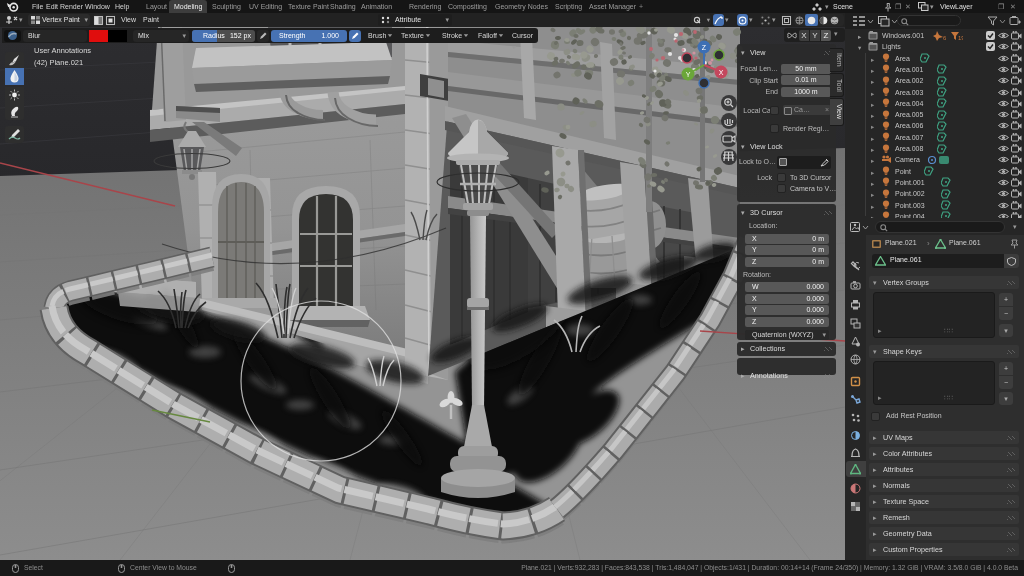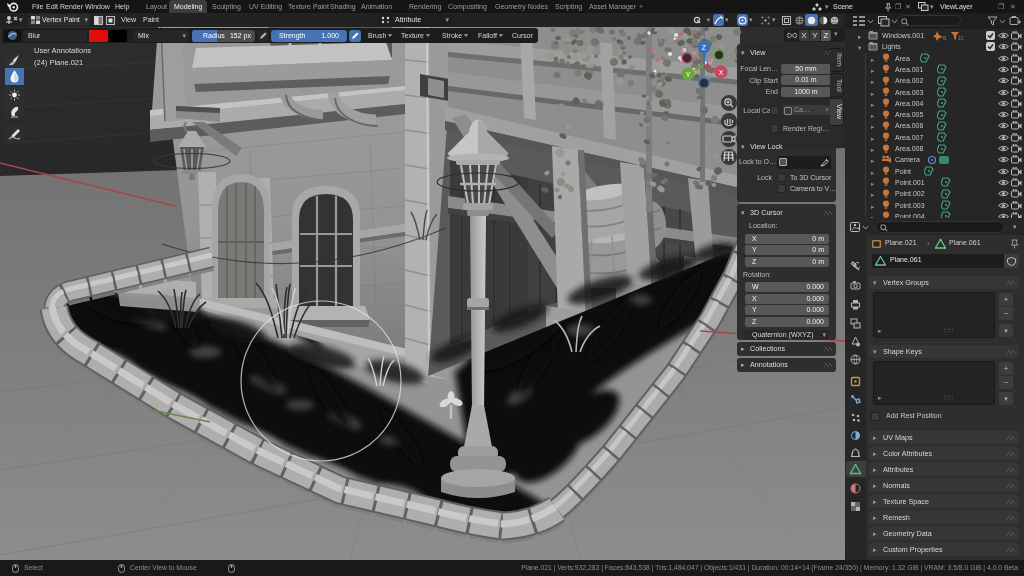--- a/index.html
+++ b/index.html
@@ -683,21 +683,21 @@
       <line x1="728" y1="100.5" x2="728" y2="103.5"></line>
         <line x1="726.5" y1="102" x2="729.5" y2="102"></line>
       <path d="M725,124 l0,-4 m2.5,4 l0,-5 m2.5,5 l0,-5 m2.5,4 l0,-3 M725,124 q4,3 7.5,0"></path>
       <rect x="723" y="136" width="9" height="6" rx="1"></rect>
         <path d="M732,138 l3,-2 0,6 -3,-2"></path>
       <path d="M723,155 h11 M723,158 h11 M725,152 l-1,9 M728.5,152 l0,9 M732,152 l1,9 M724,152 h9"></path>
     </g>
   </svg>
 
   <div class="abs" style="left:34px;top:46px;color:#d9d9d9;font-size:7.5px">User Annotations</div>
-  <div class="abs" style="left:34px;top:58px;color:#d9d9d9;font-size:7.5px">(24) Plane.021</div>
+  <div class="abs" style="left:34px;top:58px;color:#d9d9d9;font-size:7.5px">(42) Plane.021</div>
 
   <div class="abs" style="left:5px;top:52px;width:19px;">
     <div class="abs" style="left:0;top:0;width:19px;height:16px;background:#2e2e2e;border-radius:3px 3px 0 0">
       <svg width="13" height="12" style="margin:2px 0 0 3px" viewBox="0 0 13 12">
           <path d="M11,1 L6,5 L4,9 L8,7 Z" fill="#ddd"></path>
           <path d="M1,11 Q4,7 4,9 L8,7 Q6,12 1,11 Z" fill="#bbb"></path>
         </svg>
     </div>
     <div class="abs" style="left:0;top:16px;width:19px;height:17px;background:#4772b3">
       <svg width="11" height="13" style="margin:2px 0 0 4px" viewBox="0 0 11 13">
@@ -1536,21 +1536,21 @@
       <div class="nrow">
           <div class="nfield" style="left:8px;width:84px;text-align:left;padding-left:7px">Z<span style="position:absolute;right:5px">0.000</span></div>
         </div>
       <div class="nrow" style="margin-top:2px">
           <div class="nfield" style="left:8px;width:84px;background:#282828;color:#d5d5d5;text-align:left;padding-left:7px">Quaternion (WXYZ)<span style="position:absolute;right:3px;color:#999;font-size:7px">▾</span></div>
         </div>
     </div>
     <div class="nsec" style="height:14px;padding-top:1px">
         <div class="nhead"><span class="tri">▸</span>Collections<span class="grip" style="top:4px"></span></div>
       </div>
-    <div class="nsec" style="height:14px;padding-top:1px">
+    <div class="nsec" style="height:14px;padding-top:12px">
         <div class="nhead"><span class="tri">▸</span>Annotations<span class="grip" style="top:4px"></span></div>
       </div>
   </div>
   <div class="vtab" style="top:48px;height:24px;">Item</div>
   <div class="vtab" style="top:73px;height:24px;">Tool</div>
   <div class="vtab act" style="top:98px;height:28px;">View</div>
   <div id="status">
     <svg class="abs" style="left:12px;top:4px" width="7" height="9" viewBox="0 0 7 9">
         <rect x="0.5" y="0.5" width="6" height="8" rx="3" fill="none" stroke="#999"></rect>
         <rect x="2.7" y="1" width="1.6" height="3" fill="#999"></rect>

